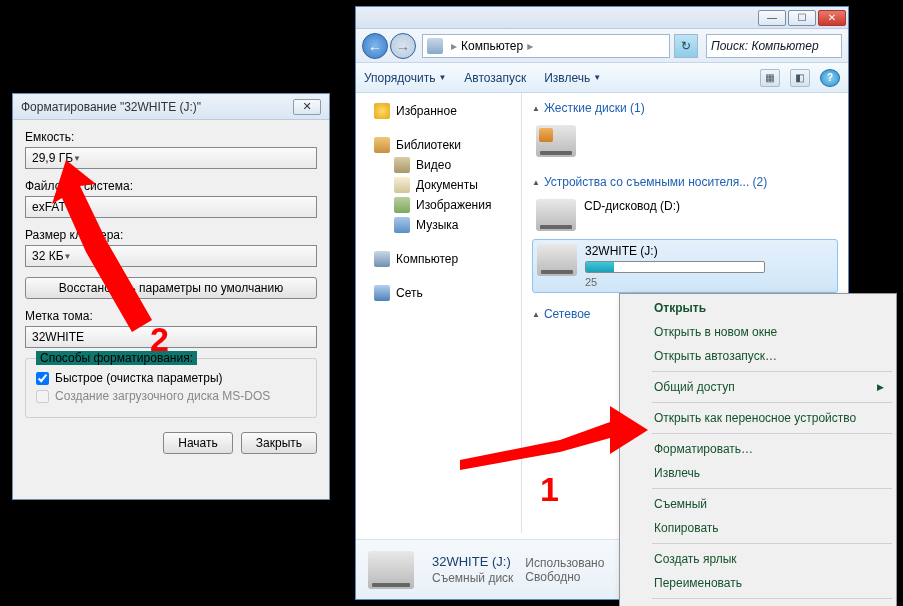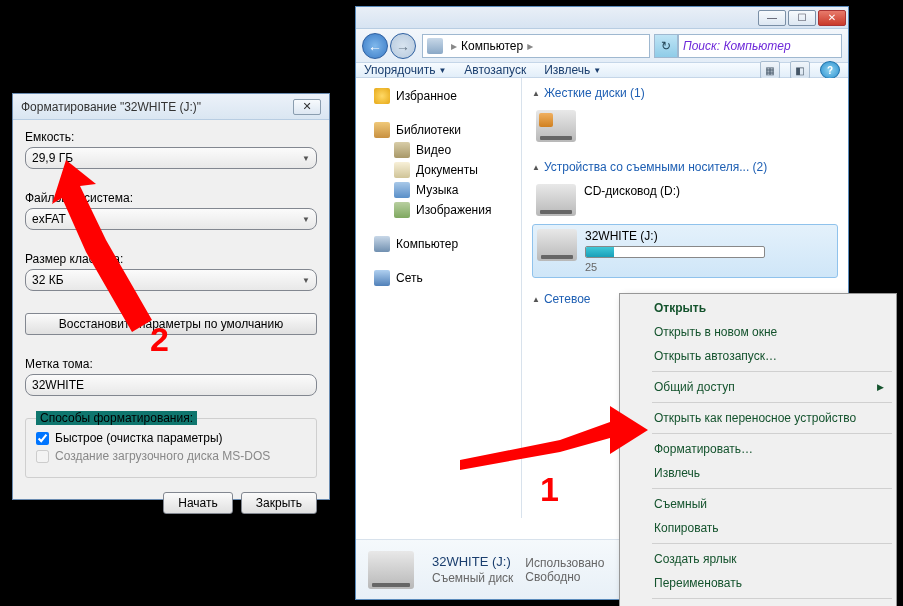--- a/index.html
+++ b/index.html
@@ -10,22 +10,22 @@
 .titlebar{height:22px;background:linear-gradient(#e9eff7,#d7e4f2);display:flex;justify-content:flex-end;align-items:center;padding:0 2px;border-bottom:1px solid #b8cde2}
 .winbtn{width:28px;height:16px;margin-left:2px;border:1px solid #7a8fa6;border-radius:2px;background:linear-gradient(#f7fafd,#dde7f2);display:flex;align-items:center;justify-content:center;font-size:10px;color:#445;cursor:pointer}
 .winbtn.close{background:linear-gradient(#e87a6b,#c93a2a);color:#fff;border-color:#a33}
 .navbar{height:34px;background:linear-gradient(#f3f7fb,#e4edf7);display:flex;align-items:center;padding:0 6px;border-bottom:1px solid #c5d6e8}
 .navbtn{width:26px;height:26px;border-radius:50%;background:radial-gradient(#7fb8ec,#3a7ac5);border:1px solid #2d5fa0;margin-right:2px;display:flex;align-items:center;justify-content:center;color:#fff;font-size:14px;cursor:pointer}
 .navbtn.fwd{background:radial-gradient(#d8e4f0,#b5c8dc);color:#678}
 .addrbar{flex:1;height:24px;border:1px solid #9fb8d0;background:#fff;margin:0 4px;display:flex;align-items:center;padding:0 4px}
 .addrbar .ic{width:16px;height:16px;background:linear-gradient(#c8d8e8,#8aa8c6);border-radius:2px;margin-right:4px}
 .addrbar .sep{color:#888;margin:0 4px}
 .refreshbtn{width:24px;height:24px;border:1px solid #9fb8d0;background:linear-gradient(#bfe4f5,#8fcce8);display:flex;align-items:center;justify-content:center;color:#245;cursor:pointer}
-.searchbar{width:164px;height:24px;border:1px solid #9fb8d0;background:#fff;margin-left:0;padding:0 4px;display:flex;align-items:center;color:#6d28d9;font-style:italic}
-.toolbar{height:15px;background:linear-gradient(#f7fbff,#e2eef9);border-bottom:1px solid #c5d6e8;display:flex;align-items:center;padding:0 8px}
+.searchbar{width:136px;height:24px;border:1px solid #9fb8d0;background:#fff;margin-left:8px;padding:0 4px;display:flex;align-items:center;color:#0f172a;font-style:italic}
+.toolbar{height:30px;background:linear-gradient(#f7fbff,#e2eef9);border-bottom:1px solid #c5d6e8;display:flex;align-items:center;padding:0 8px}
 .tbitem{color:#1a3e6e;margin-right:18px;cursor:pointer;display:flex;align-items:center}
 .tbitem .dd{margin-left:3px;font-size:8px}
 .tbright{margin-left:auto;display:flex;align-items:center;gap:10px}
 .tbicon{width:20px;height:18px;border:1px solid #a8bcd0;background:linear-gradient(#f0f5fa,#d5e2ef);border-radius:2px;cursor:pointer;display:flex;align-items:center;justify-content:center;font-size:10px;color:#456}
 .tbicon.help{border-radius:50%;background:radial-gradient(#8fd4f0,#2a8fd0);color:#fff;border-color:#1a6fa8;font-weight:bold}
 .body{display:flex;height:440px}
 .sidebar{width:166px;border-right:1px solid #d8e2ec;padding:8px 0;background:#fff;overflow:hidden}
 .sbsection{margin-bottom:14px}
 .sbitem{display:flex;align-items:center;padding:2px 0 2px 18px;cursor:pointer}
 .sbitem.sub{padding-left:38px}
@@ -64,23 +64,23 @@
 .ctxitem{padding:5px 20px 5px 32px;cursor:pointer;position:relative;color:#14532d}
 .ctxitem.bold{font-weight:bold}
 .ctxitem .arr{position:absolute;right:10px;top:7px;font-size:9px}
 .ctxsep{height:1px;background:#d0d0d0;margin:3px 2px 3px 30px}
 
 
 .dialog{position:absolute;left:12px;top:93px;width:318px;height:407px;background:#f0f0f0;border:1px solid #6a8bb0;box-shadow:0 0 10px rgba(0,0,0,.4)}
 .dlgtitle{height:26px;background:linear-gradient(#ecf2f9,#dae6f2);border-bottom:1px solid #b8cde2;display:flex;align-items:center;padding:0 8px;color:#333}
 .dlgclose{margin-left:auto;width:28px;height:16px;border:1px solid #8a9daf;border-radius:2px;background:linear-gradient(#f7fafd,#dde7f2);display:flex;align-items:center;justify-content:center;font-size:11px;cursor:pointer}
 .dlgbody{padding:10px 12px}
-.fld{margin-bottom:22px}
+.fld{margin-bottom:10px}
 .fldlbl{display:block;margin-bottom:3px}
-.fldinput,.fldselect{width:100%;height:22px;border:1px solid #828790;background:linear-gradient(#fbfbfb,#e8e8e8);padding:0 6px;display:flex;align-items:center;justify-content:space-between;border-radius:8px}
+.fldinput,.fldselect{width:100%;height:22px;border:1px solid #828790;background:linear-gradient(#fbfbfb,#e8e8e8);padding:0 6px;display:flex;align-items:center;justify-content:flex-start;border-radius:0}
 .fldselect .dd{font-size:8px;color:#555}
 .btn{height:22px;padding:0 14px;border:1px solid #828790;background:linear-gradient(#fbfbfb,#e0e0e0);border-radius:3px;cursor:pointer;display:inline-flex;align-items:center}
 .btn.block{display:flex;justify-content:center;width:100%}
 .fieldset{border:1px solid #cfcfcf;border-radius:3px;padding:8px 10px 10px;margin-top:10px}
 .fieldset .legend{position:relative;top:-16px;background:#0f766e;padding:0 4px;display:inline-block}
 .fieldset .content{margin-top:-10px}
 .chk{display:flex;align-items:center;margin-bottom:4px}
 .chk input{margin-right:6px}
 .chk.disabled{color:#888}
 .dlgbtns{display:flex;justify-content:flex-end;gap:8px;margin-top:14px}
@@ -142,26 +142,26 @@
           </div>
         <div class="sbitem sub">
             <span class="ic ic-vid"></span>
             <span>Видео</span>
           </div>
         <div class="sbitem sub">
             <span class="ic ic-doc"></span>
             <span>Документы</span>
           </div>
         <div class="sbitem sub">
+            <span class="ic ic-img"></span>
+            <span>Изображения</span>
+          </div>
+        <div class="sbitem sub">
             <span class="ic ic-mus"></span>
             <span>Музыка</span>
-          </div>
-        <div class="sbitem sub">
-            <span class="ic ic-img"></span>
-            <span>Изображения</span>
           </div>
       </div>
       <div class="sbsection">
         <div class="sbitem">
             <span class="ic ic-comp"></span>
             <span>Компьютер</span>
           </div>
       </div>
       <div class="sbsection">
         <div class="sbitem">

